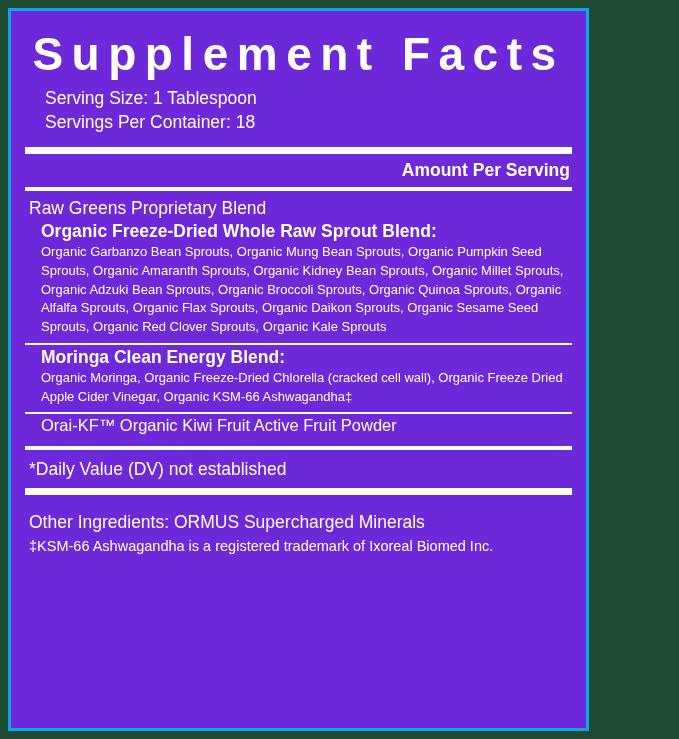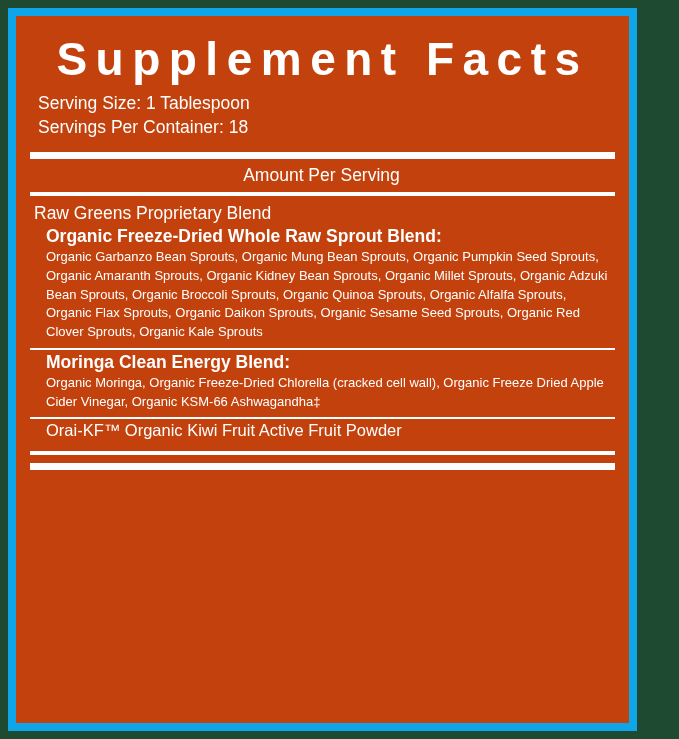--- a/index.html
+++ b/index.html
@@ -11,58 +11,58 @@
     height: 739px;
     background: #1d4a31;
     font-family: "Liberation Sans", sans-serif;
     color: #ffffff;
     overflow: hidden;
   }
   .panel {
     position: absolute;
     left: 8px;
     top: 8px;
-    width: 629px;
+    width: 581px;
     height: 723px;
-    border: 8px solid #0ea5e9;
+    border: 3px solid #0ea5e9;
     box-sizing: border-box;
-    background: #c2410c;
+    background: #6d28d9;
   }
   .inner {
     position: absolute;
     left: 14px;
     top: 10px;
     right: 14px;
     bottom: 8px;
   }
   .title {
     font-size: 46px;
     font-weight: bold;
     letter-spacing: 8.5px;
     text-align: center;
     line-height: 1.1;
     margin: 8px 0 6px 0;
     white-space: nowrap;
   }
   .serving-line {
     font-size: 17.5px;
     line-height: 1.42;
-    margin-left: 8px;
+    margin-left: 20px;
   }
   .rule {
     background: #ffffff;
     width: 100%;
   }
   .rule-thick { height: 7px; margin-top: 12px; }
   .rule-med   { height: 4px; }
   .rule-thin  { height: 2px; }
   .amount-row {
-    text-align: center;
+    text-align: right;
     font-size: 17.5px;
-    font-weight: normal;
+    font-weight: bold;
     padding: 6px 2px 6px 0;
   }
   .blend-title {
     font-size: 17.5px;
     margin: 7px 0 0 4px;
   }
   .indent {
     margin-left: 16px;
   }
   .sub-head {
@@ -138,18 +138,23 @@
     </div>
 
     <div class="rule rule-thin"></div>
 
     <div class="indent">
       <div class="sub-body-small">Orai-KF™ Organic Kiwi Fruit Active Fruit Powder</div>
     </div>
 
     <div class="rule rule-med"></div>
 
+    <div class="daily-value">*Daily Value (DV) not established</div>
 
     <div class="rule rule-thick sep-gap-1"></div>
 
+    <div class="footer">
+      <div class="footer-main">Other Ingredients: ORMUS Supercharged Minerals</div>
+      <div class="footer-note">‡KSM-66 Ashwagandha is a registered trademark of Ixoreal Biomed Inc.</div>
+    </div>
 
   </div>
 </div>
 
 </body></html>

